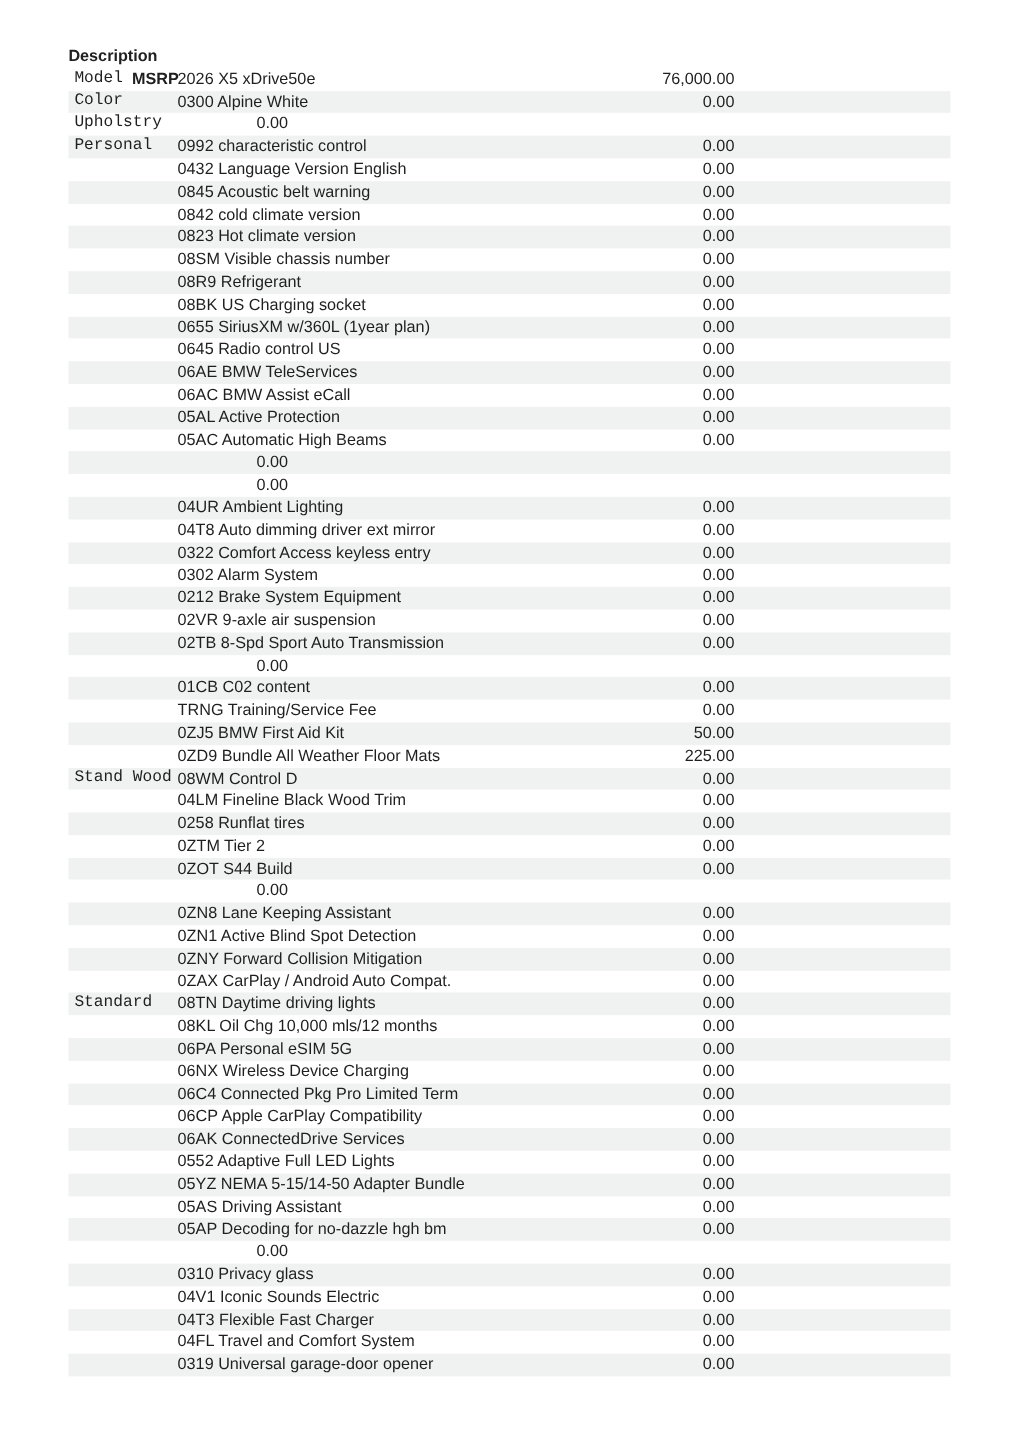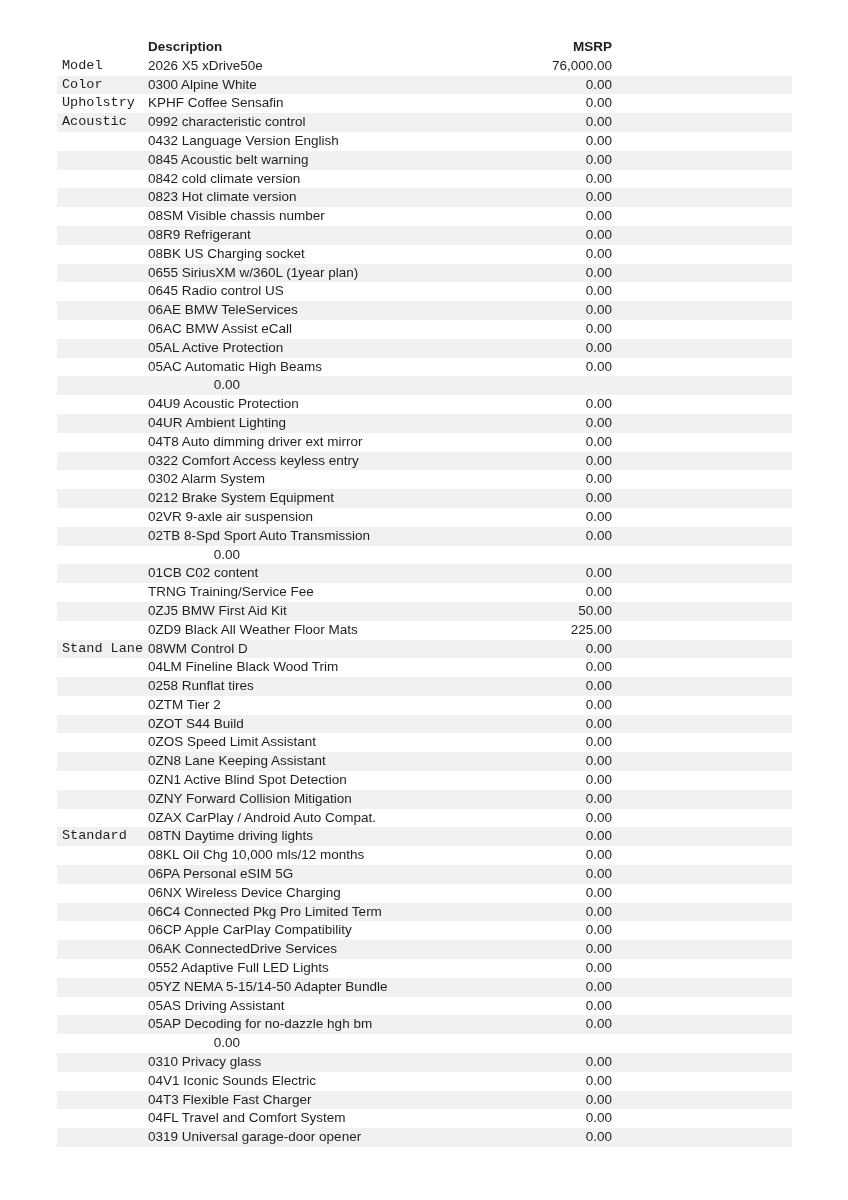--- a/index.html
+++ b/index.html
@@ -32,20 +32,21 @@
     height: 18.81px;
     line-height: 18.9px;
     font-size: 13.5px;
     background: transparent;
   }
   .row.striped {
     background: var(--stripe);
   }
   .header-row {
     font-weight: bold;
+    flex-direction: column;
   }
   .c-label {
     width: 91px;
     padding-left: 5px;
     white-space: nowrap;
     overflow: hidden;
     flex: none;
     font-family: Liberation Mono, monospace;
   }
   .c-desc {
@@ -84,27 +85,26 @@
 
   <div class="row striped">
     <div class="c-label">Color</div>
     <div class="c-desc">0300 Alpine White</div>
     <div class="c-msrp">0.00</div>
     <div class="c-fill"></div>
   </div>
 
   <div class="row">
     <div class="c-label">Upholstry</div>
-    <div class="c-desc">KPHF Coffee Sensafin</div>
-    <div class="c-msrp">0.00</div>
-    <div class="c-fill"></div>
-  </div>
-
-  <div class="row striped">
-    <div class="c-label">Acoustic</div>
+    <div class="c-msrp">0.00</div>
+    <div class="c-fill"></div>
+  </div>
+
+  <div class="row striped">
+    <div class="c-label">Personal</div>
     <div class="c-desc">0992 characteristic control</div>
     <div class="c-msrp">0.00</div>
     <div class="c-fill"></div>
   </div>
 
   <div class="row">
     <div class="c-label"></div>
     <div class="c-desc">0432 Language Version English</div>
     <div class="c-msrp">0.00</div>
     <div class="c-fill"></div>
@@ -195,21 +195,20 @@
   </div>
 
   <div class="row striped">
     <div class="c-label"></div>
     <div class="c-msrp">0.00</div>
     <div class="c-fill"></div>
   </div>
 
   <div class="row">
     <div class="c-label"></div>
-    <div class="c-desc">04U9 Acoustic Protection</div>
     <div class="c-msrp">0.00</div>
     <div class="c-fill"></div>
   </div>
 
   <div class="row striped">
     <div class="c-label"></div>
     <div class="c-desc">04UR Ambient Lighting</div>
     <div class="c-msrp">0.00</div>
     <div class="c-fill"></div>
   </div>
@@ -278,27 +277,27 @@
 
   <div class="row striped">
     <div class="c-label"></div>
     <div class="c-desc">0ZJ5 BMW First Aid Kit</div>
     <div class="c-msrp">50.00</div>
     <div class="c-fill"></div>
   </div>
 
   <div class="row">
     <div class="c-label"></div>
-    <div class="c-desc">0ZD9 Black All Weather Floor Mats</div>
+    <div class="c-desc">0ZD9 Bundle All Weather Floor Mats</div>
     <div class="c-msrp">225.00</div>
     <div class="c-fill"></div>
   </div>
 
   <div class="row striped">
-    <div class="c-label">Stand Lane</div>
+    <div class="c-label">Stand Wood</div>
     <div class="c-desc">08WM Control D</div>
     <div class="c-msrp">0.00</div>
     <div class="c-fill"></div>
   </div>
 
   <div class="row">
     <div class="c-label"></div>
     <div class="c-desc">04LM Fineline Black Wood Trim</div>
     <div class="c-msrp">0.00</div>
     <div class="c-fill"></div>
@@ -320,21 +319,20 @@
 
   <div class="row striped">
     <div class="c-label"></div>
     <div class="c-desc">0ZOT S44 Build</div>
     <div class="c-msrp">0.00</div>
     <div class="c-fill"></div>
   </div>
 
   <div class="row">
     <div class="c-label"></div>
-    <div class="c-desc">0ZOS Speed Limit Assistant</div>
     <div class="c-msrp">0.00</div>
     <div class="c-fill"></div>
   </div>
 
   <div class="row striped">
     <div class="c-label"></div>
     <div class="c-desc">0ZN8 Lane Keeping Assistant</div>
     <div class="c-msrp">0.00</div>
     <div class="c-fill"></div>
   </div>

